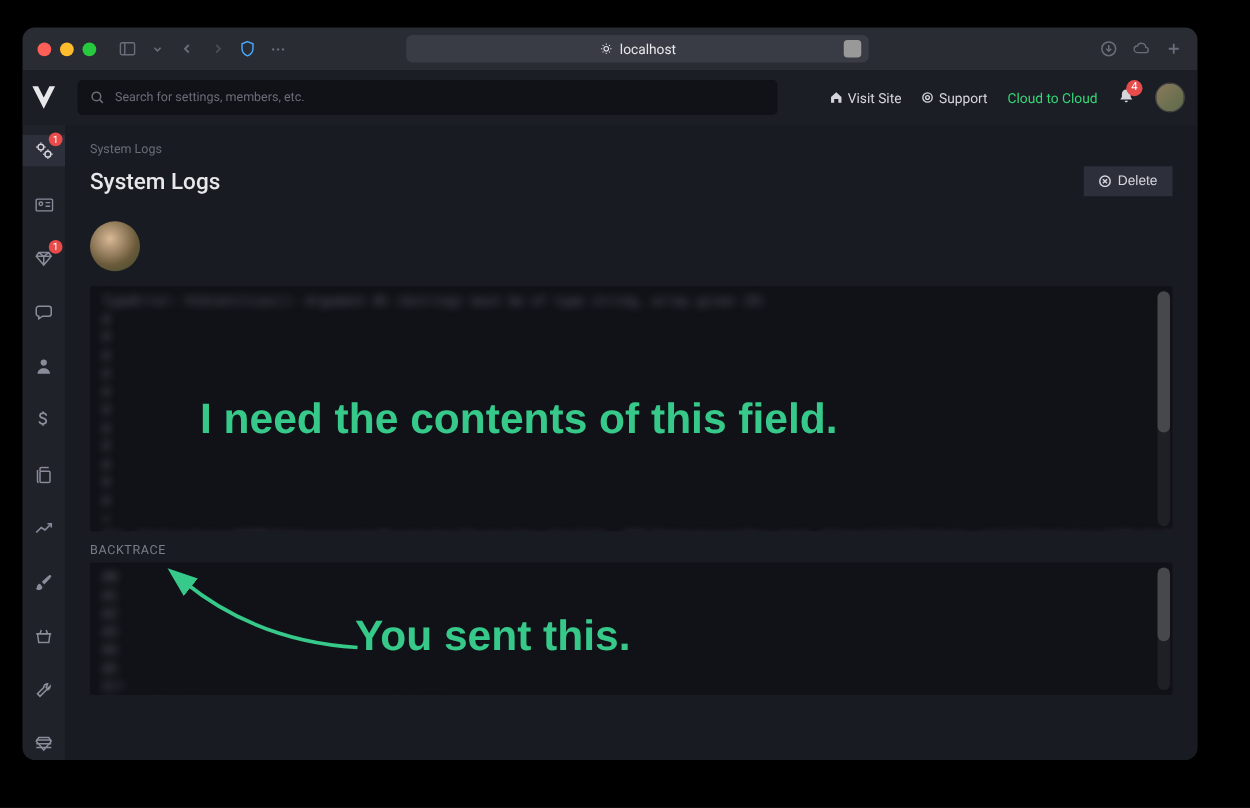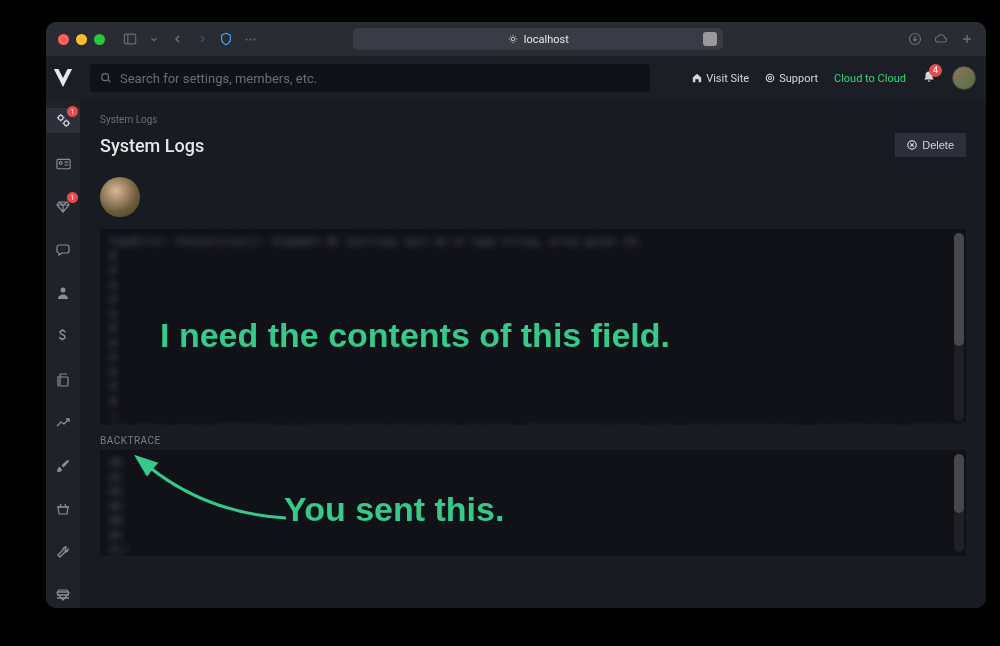--- a/index.html
+++ b/index.html
@@ -7,21 +7,21 @@
   background: #000;
   font-family: -apple-system, BlinkMacSystemFont, "Segoe UI", Roboto, sans-serif;
   width: 1000px;
   height: 646px;
   overflow: hidden;
   position: relative;
 }
 .window {
   position: absolute;
   top: 22px;
-  left: 46px;
+  left: 18px;
   width: 940px;
   height: 586px;
   background: #191b22;
   border-radius: 10px;
   overflow: hidden;
   box-shadow: 0 20px 60px rgba(0,0,0,0.5);
 }
 
 
 .browser-chrome {
@@ -80,21 +80,21 @@
   flex: 1;
   max-width: 560px;
   height: 28px;
   background: #111218;
   border-radius: 4px;
   display: flex;
   align-items: center;
   padding: 0 10px;
   gap: 8px;
   color: #6a6d78;
-  font-size: 13px;
+  font-size: 10px;
 }
 .top-links { display: flex; gap: 16px; align-items: center; margin-left: auto; font-size: 11px; }
 .top-link { color: #d4d6dc; display:flex; align-items:center; gap:4px; }
 .top-link.green { color: #36d576; }
 .notif-bell { position: relative; color: #d4d6dc; }
 .notif-badge {
   position: absolute;
   top: -6px; right: -6px;
   background: #e94b4b;
   color: #fff;

